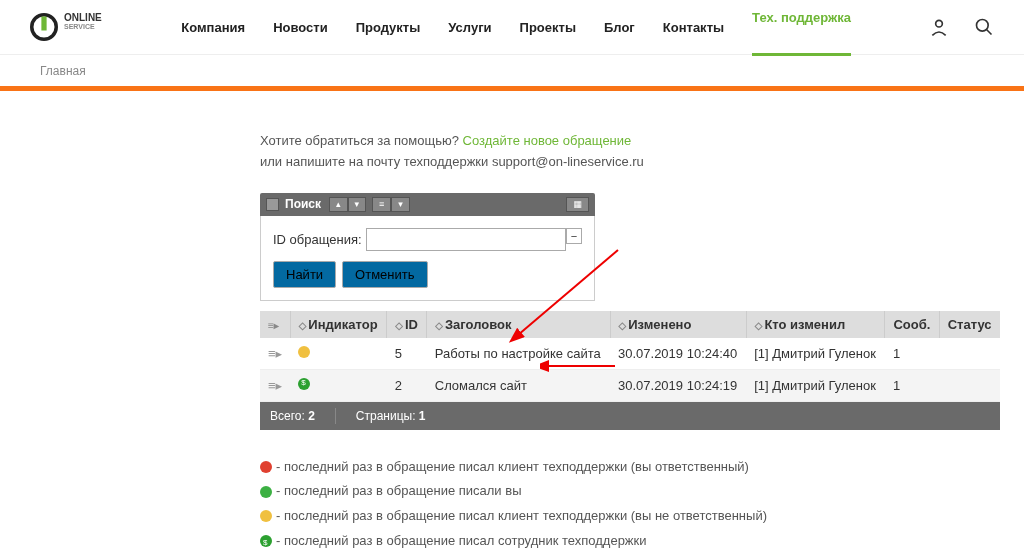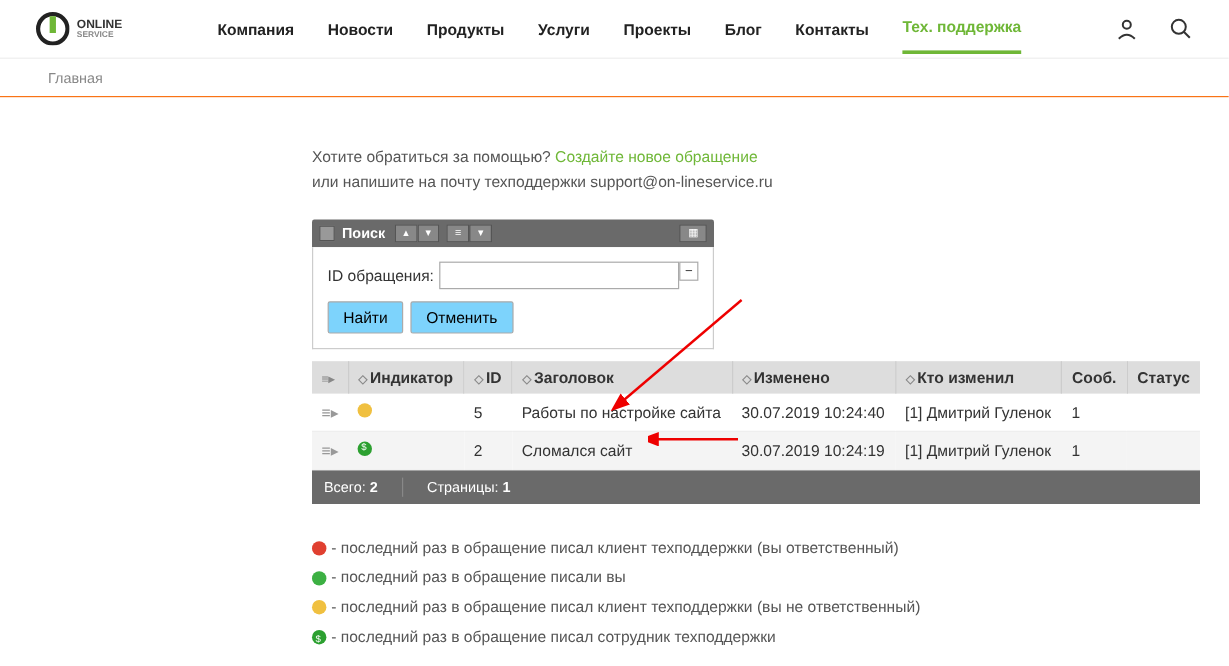--- a/index.html
+++ b/index.html
@@ -1,43 +1,43 @@
 <!DOCTYPE html>
 <html><head>
   <meta charset="utf-8">
   <style>
     * { box-sizing: border-box; margin: 0; padding: 0; }
     body { font-family: Arial, sans-serif; font-size: 13px; color: #333; background: #fff; width: 1024px; }
     .header { display: flex; align-items: center; padding: 10px 30px; border-bottom: 1px solid #eee; }
-    .logo { display: flex; align-items: center; gap: 6px; }
+    .logo { display: flex; align-items: flex-start; gap: 6px; }
     .logo-icon { width: 28px; height: 28px; }
     .logo-text { font-size: 10px; font-weight: bold; line-height: 1; }
     .nav { margin-left: auto; display: flex; gap: 28px; align-items: center; }
     .nav-item { font-weight: bold; font-size: 13px; cursor: pointer; color: #222; }
-    .nav-item.active { color: #6fb737; border-bottom: 3px solid #6fb737; padding-bottom: 12px; margin-bottom: -12px; }
+    .nav-item.active { color: #6fb737; border-bottom: 3px solid #6fb737; padding-bottom: 28px; margin-bottom: -12px; }
     .nav-icons { display: flex; gap: 25px; margin-left: 50px; }
     .nav-icon { width: 20px; height: 20px; cursor: pointer; }
-    .sub-header { padding: 8px 40px; border-bottom: 1px solid #f97316; }
+    .sub-header { padding: 8px 40px; border-bottom: 5px solid #f97316; }
     .breadcrumb { color: #888; font-size: 12px; }
     .content { max-width: 740px; margin: 40px auto 0 260px; }
     .intro { margin-bottom: 20px; font-size: 13px; line-height: 1.6; color: #555; }
     .intro-link { color: #6fb737; cursor: pointer; }
     .toolbar { background: #6a6a6a; display: flex; align-items: center; padding: 4px 6px; border-radius: 2px 2px 0 0; }
     .tb-checkbox { width: 13px; height: 13px; background: #999; border: 1px solid #555; margin-right: 6px; }
     .tb-label { color: #fff; font-size: 12px; font-weight: bold; margin-right: 8px; }
     .tb-group { display: flex; gap: 0; margin-right: 6px; }
     .tb-btn { background: #888; border: 1px solid #555; color: #fff; padding: 2px 6px; font-size: 9px; cursor: pointer; line-height: 1; }
     .tb-right { margin-left: auto; }
     .search-panel { border: 1px solid #ccc; border-top: none; padding: 12px; background: #fff; position: relative; }
     .search-row { display: flex; align-items: center; gap: 4px; }
     .search-label { font-size: 13px; color: #333; }
     .search-input { border: 1px solid #aaa; padding: 3px 6px; width: 200px; font-size: 13px; }
     .minus-badge { position: absolute; right: 12px; top: 12px; width: 16px; height: 16px; border: 1px solid #aaa; display: flex; align-items: center; justify-content: center; font-size: 11px; cursor: pointer; background: #fff; }
     .search-btns { margin-top: 10px; display: flex; gap: 6px; }
-    .btn { border: 1px solid #aaa; background: #7dd3fc; padding: 5px 12px; font-size: 13px; cursor: pointer; border-radius: 2px; }
+    .btn { border: 1px solid #aaa; background: #0369a1; padding: 5px 12px; font-size: 13px; cursor: pointer; border-radius: 2px; }
     .table { width: 100%; border-collapse: collapse; margin-top: 10px; }
     .table th { background: #ddd; padding: 6px 8px; text-align: left; font-size: 13px; font-weight: bold; border-right: 1px solid #ccc; }
     .table th:last-child { border-right: none; }
     .table td { padding: 8px 8px; border-bottom: 1px solid #eee; font-size: 13px; }
     .row-handle { width: 20px; text-align: center; color: #999; cursor: pointer; }
     .sort-handle { color: #888; font-size: 10px; margin-right: 2px; }
     .indicator-dot { width: 12px; height: 12px; border-radius: 50%; display: inline-block; }
     .dot-yellow { background: #f0c040; }
     .dot-green-bold { background: #2ca030; position: relative; }
     .dot-green-bold::after { content: "$"; color: #fff; font-size: 8px; position: absolute; left: 3px; top: 0px; }

